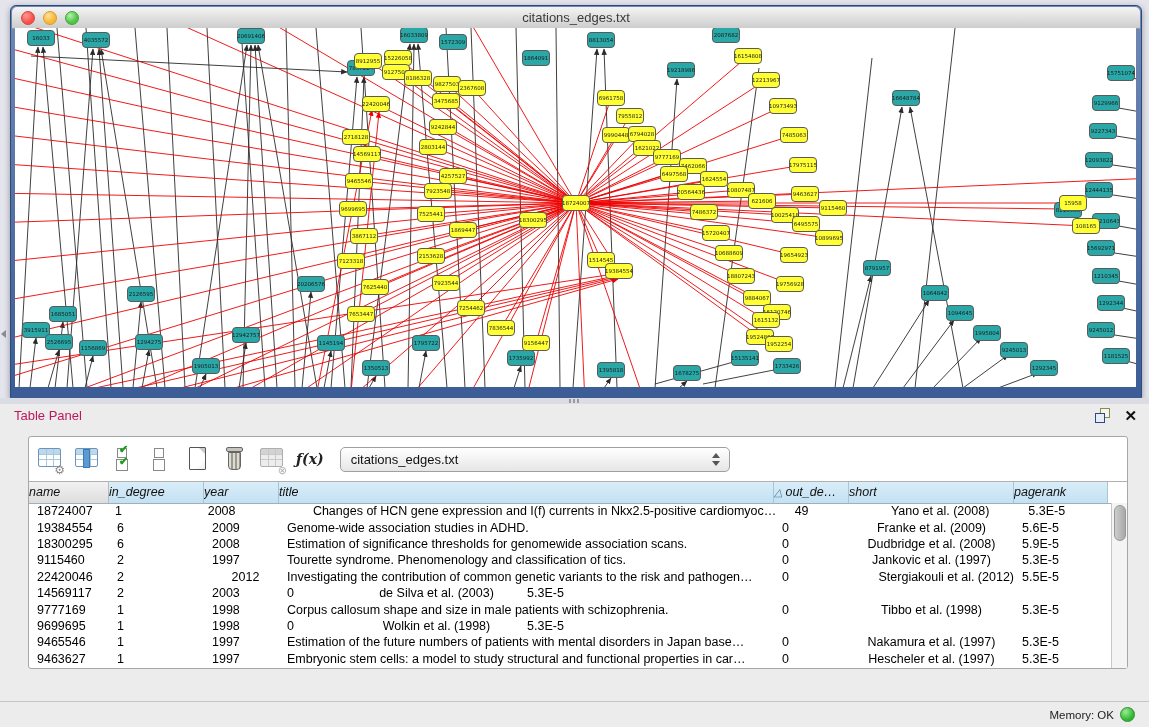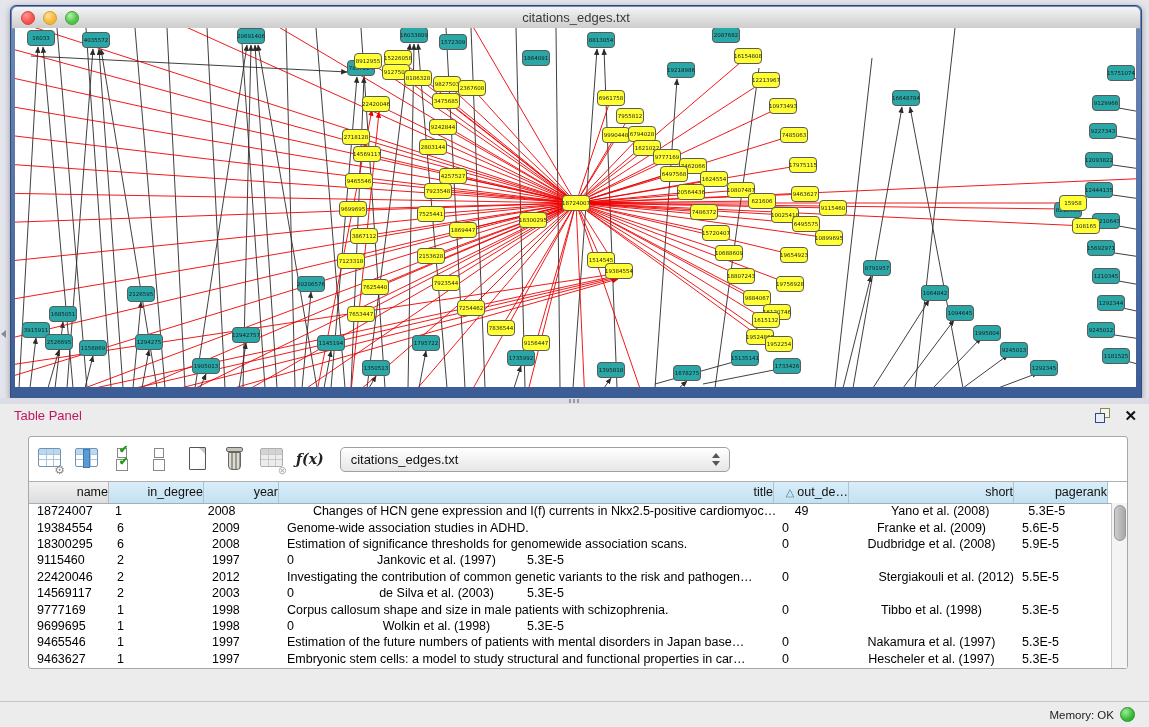--- a/index.html
+++ b/index.html
@@ -89,22 +89,22 @@
   .combo-text{position:absolute;left:10px;top:4px;font-size:13px;color:#111;}
   .combo-arrows{position:absolute;right:9px;top:4px;width:9px;height:15px;}
   .combo-arrows::before{content:"";position:absolute;left:1px;top:1px;width:0;height:0;
     border-left:4px solid transparent;border-right:4px solid transparent;border-bottom:5px solid #555;}
   .combo-arrows::after{content:"";position:absolute;left:1px;bottom:1px;width:0;height:0;
     border-left:4px solid transparent;border-right:4px solid transparent;border-top:5px solid #555;}
 
   
   .tbl{position:absolute;left:0;top:44px;right:0;bottom:0;}
   .thead{display:flex;height:21px;border-top:1px solid #b0b0b0;border-bottom:1px solid #9fb0bc;}
-  .th{box-sizing:border-box;height:21px;line-height:20px;text-align:right;font-size:12.5px;color:#111;
-    background:linear-gradient(#d9edf9,#c3e1f2);border-right:1px solid #a9c4d4;overflow:hidden;white-space:nowrap;}
+  .th{box-sizing:border-box;height:21px;line-height:20px;text-align:left;font-size:12.5px;color:#111;
+    background:linear-gradient(#d9edf9,#c3e1f2);border-right:1px solid #a9c4d4;overflow:hidden;white-space:nowrap;font-style:italic;}
   .th-name{background:linear-gradient(#f2f2f2,#dddddd);border-right:1px solid #bbb;}
   .sort{color:#4a7a9a;margin-right:3px;font-size:11px;}
   .tbody{position:absolute;left:0;top:22px;right:15px;bottom:0;overflow:hidden;}
   .tr{display:flex;height:16.4px;align-items:center;}
   .td{box-sizing:border-box;padding-left:8px;font-size:12.5px;color:#000;
     white-space:nowrap;overflow:hidden;}
   .td5{text-align:center;padding-left:0;}
   .scrollbar{position:absolute;right:0;top:22px;bottom:0;width:15px;
     background:#f4f4f4;border-left:1px solid #c9c9c9;}
   .thumb{position:absolute;left:2px;top:2px;width:10px;height:34px;border-radius:6px;
@@ -837,28 +837,29 @@
             <div class="td td2" style="width: 75px;">2008</div>
             <div class="td td3" style="width: 495px;">Estimation of significance thresholds for genomewide association scans.</div>
             <div class="td td4" style="width: 75px;">0</div>
             <div class="td td5" style="width: 165px;">Dudbridge et al. (2008)</div>
             <div class="td td6" style="width: 94px;">5.9E-5</div>
           </div>
           <div class="tr">
             <div class="td td0" style="width: 80px;">9115460</div>
             <div class="td td1" style="width: 95px;">2</div>
             <div class="td td2" style="width: 75px;">1997</div>
+            <div class="td td3" style="width: 495px;">Tourette syndrome. Phenomenology and classification of tics.</div>
             <div class="td td4" style="width: 75px;">0</div>
             <div class="td td5" style="width: 165px;">Jankovic et al. (1997)</div>
             <div class="td td6" style="width: 94px;">5.3E-5</div>
           </div>
           <div class="tr">
             <div class="td td0" style="width: 80px;">22420046</div>
             <div class="td td1" style="width: 95px;">2</div>
-            <div class="td td2" style="width: 75px;">2012</div>
+            <div class="td td2" style="width: 75px; text-align: center;">2012</div>
             <div class="td td3" style="width: 495px;">Investigating the contribution of common genetic variants to the risk and pathogen…</div>
             <div class="td td4" style="width: 75px;">0</div>
             <div class="td td5" style="width: 165px; text-align: right;">Stergiakouli et al. (2012)</div>
             <div class="td td6" style="width: 94px;">5.5E-5</div>
           </div>
           <div class="tr">
             <div class="td td0" style="width: 80px;">14569117</div>
             <div class="td td1" style="width: 95px;">2</div>
             <div class="td td2" style="width: 75px;">2003</div>
             <div class="td td4" style="width: 75px;">0</div>

